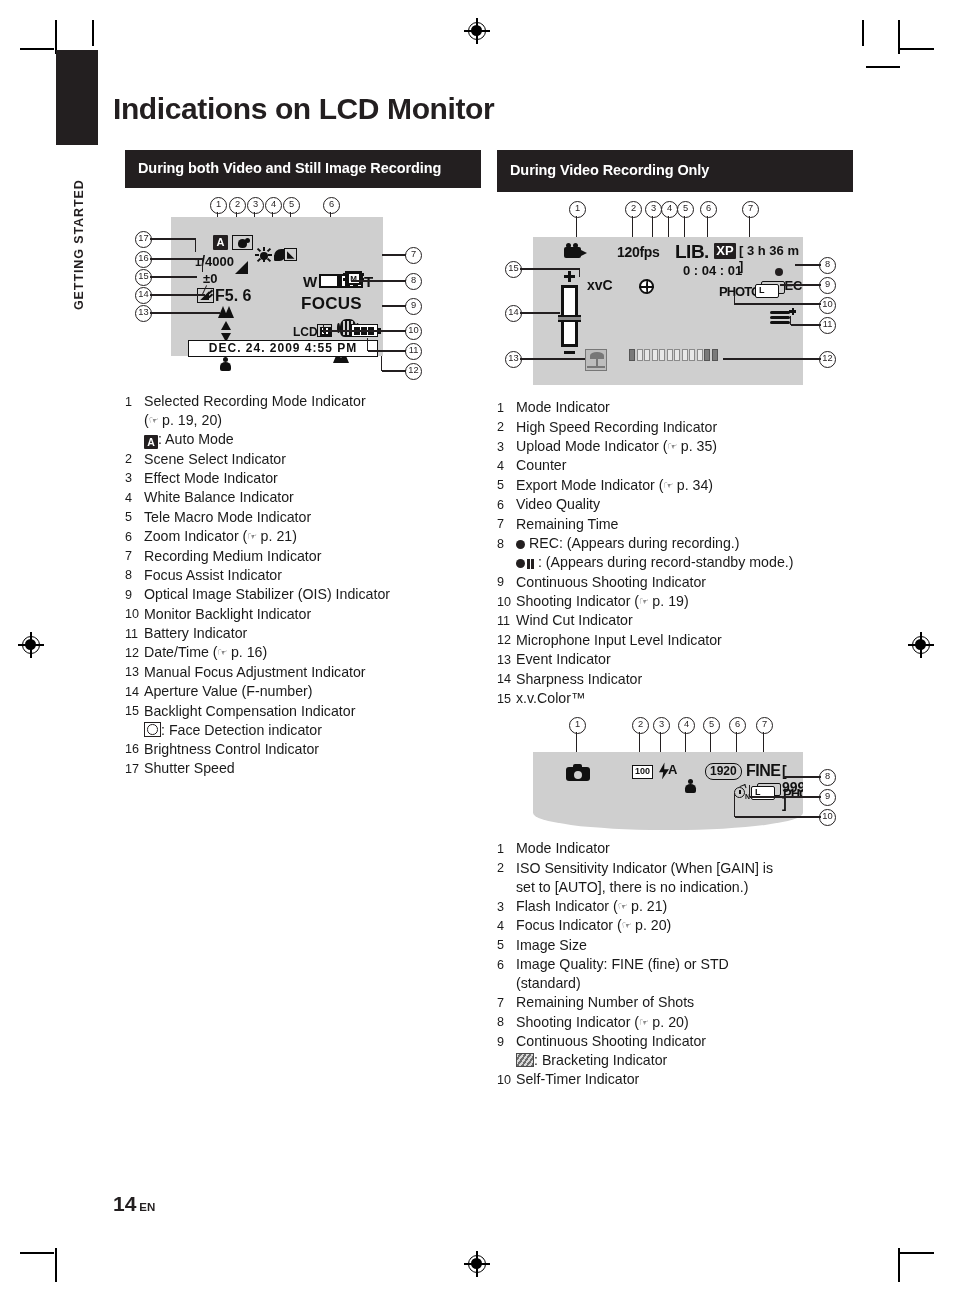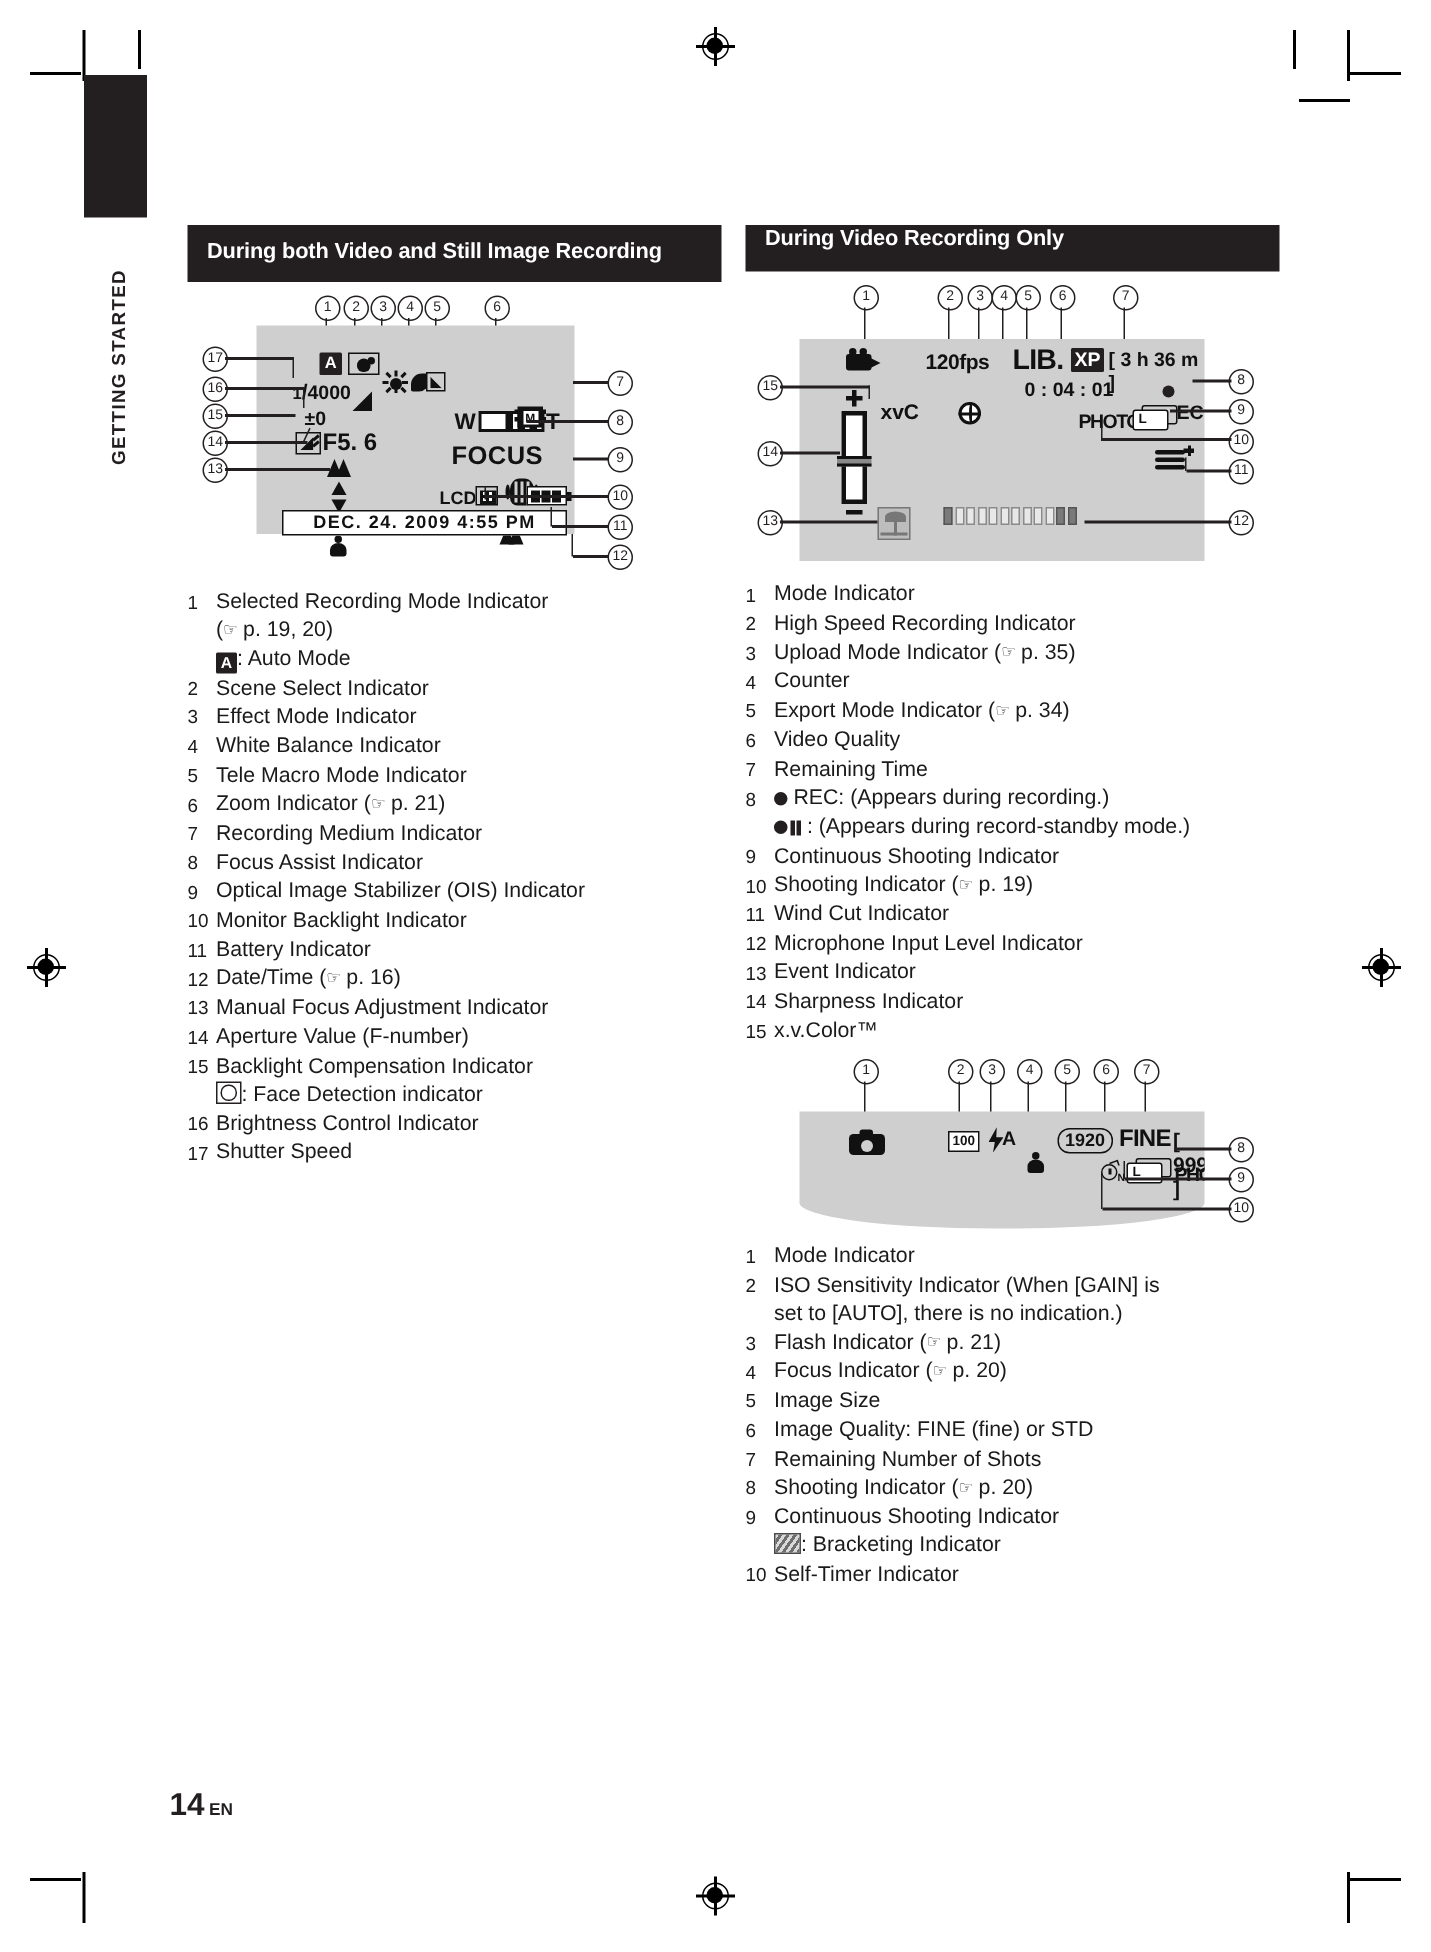--- a/index.html
+++ b/index.html
@@ -180,20 +180,21 @@
       <div class="hb"></div>
       <div class="ring"></div>
       <div class="dot"></div>
   </div>
 
   <div class="blacktab"></div>
   <div class="vert-wrap">
     <div class="vert-label">GETTING STARTED</div>
   </div>
 
+  <div class="title">Indications on LCD Monitor</div>
 
   <div class="col-left">
 
     <div class="sechead">During both Video and Still Image Recording</div>
 
     <div style="position:relative;height:193px;margin-top:5px;">
 
       <div class="cnum" style="left:85px;top:4px;">1</div>
       <div class="cnum" style="left:104px;top:4px;">2</div>
       <div class="cnum" style="left:122px;top:4px;">3</div>
@@ -412,21 +413,21 @@
         </li>
       <li>
           <span class="num">17</span>
         <span class="txt">Shutter Speed</span>
         </li>
     </ol>
   </div>
 
   <div class="col-right">
 
-    <div class="sechead" style="padding-top:0;padding-bottom:12px;">During Video Recording Only</div>
+    <div class="sechead" style="padding-top:11px;padding-bottom:12px;">During Video Recording Only</div>
 
     <div style="position:relative;height:197px;margin-top:7px;">
 
       <div class="cnum" style="left:72px;top:2px;">1</div>
       <div class="cnum" style="left:128px;top:2px;">2</div>
       <div class="cnum" style="left:148px;top:2px;">3</div>
       <div class="cnum" style="left:164px;top:2px;">4</div>
       <div class="cnum" style="left:180px;top:2px;">5</div>
       <div class="cnum" style="left:203px;top:2px;">6</div>
       <div class="cnum" style="left:245px;top:2px;">7</div>
@@ -694,21 +695,21 @@
           <span class="num">4</span>
         <span class="txt">Focus Indicator (<span class="hand">☞</span> p. 20)</span>
         </li>
       <li>
           <span class="num">5</span>
         <span class="txt">Image Size</span>
         </li>
       <li>
           <span class="num">6</span>
         <span class="txt"><span>Image Quality: FINE (fine) or STD</span>
-          </span>
+          <span class="sub">(standard)</span></span>
         </li>
       <li>
           <span class="num">7</span>
         <span class="txt">Remaining Number of Shots</span>
         </li>
       <li>
           <span class="num">8</span>
         <span class="txt">Shooting Indicator (<span class="hand">☞</span> p. 20)</span>
         </li>
       <li>

